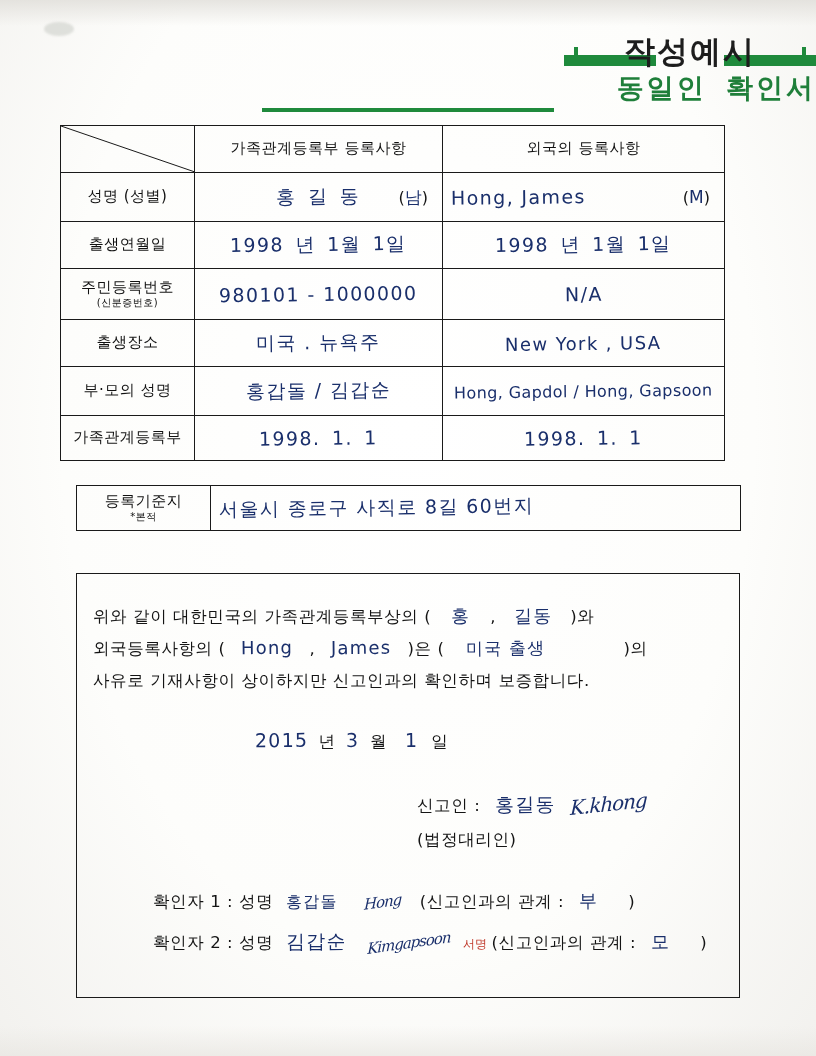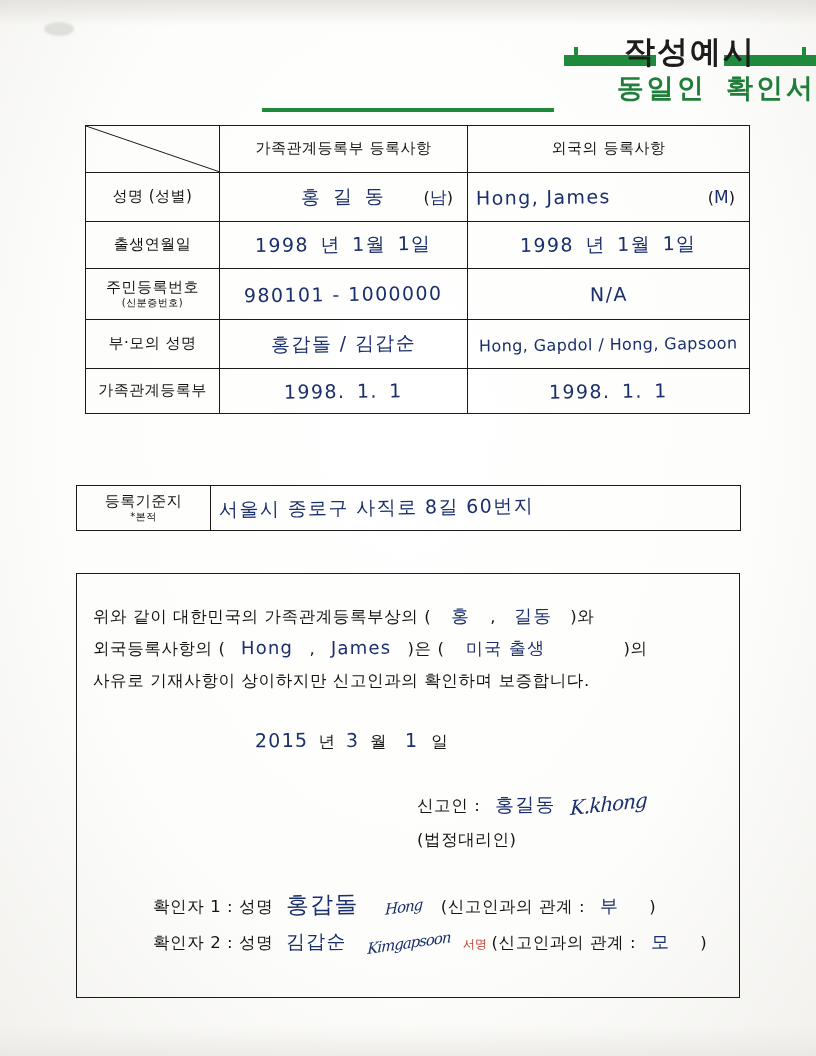--- a/index.html
+++ b/index.html
@@ -235,21 +235,21 @@
         </div>
       <div class="green-bar right">
           <span class="nick"></span>
         </div>
       <div class="stamp-title">작성예시</div>
     </div>
     <div class="subtitle">동일인 확인서</div>
     <div class="green-underline"></div>
   </div>
 
-  <table class="tbl" style="left:85px; top:125px; width:664px;padding-left:30px;">
+  <table class="tbl" style="left:60px; top:125px; width:664px;padding-left:30px;">
     <colgroup>
       <col style="width:134px">
       <col style="width:248px">
       <col style="width:282px">
     </colgroup>
     <tbody>
       <tr>
         <td class="diag" style="height:46px;">
           <svg width="134" height="46" aria-hidden="true">
               <line x1="0" y1="0" x2="134" y2="46" stroke="#1a1a1a" stroke-width="1"></line>
@@ -279,20 +279,25 @@
 
       <tr>
         <td class="lbl" style="height:50px;">
           <span>주민등록번호</span>
           <span class="sub">(신분증번호)</span>
         </td>
         <td class="hw-cell"><span class="hw lg">980101 - 1000000</span></td>
         <td class="hw-cell"><span class="hw lg">N/A</span></td>
       </tr>
 
+      <tr>
+        <td class="lbl" style="height:46px;">출생장소</td>
+        <td class="hw-cell"><span class="hw lg">미국 . 뉴욕주</span></td>
+        <td class="hw-cell"><span class="hw">New York , USA</span></td>
+      </tr>
 
       <tr>
         <td class="lbl" style="height:48px;">부·모의 성명</td>
         <td class="hw-cell"><span class="hw lg">홍갑돌 / 김갑순</span></td>
         <td class="hw-cell"><span class="hw sm" style="letter-spacing:0.4px">Hong, Gapdol / Hong, Gapsoon</span></td>
       </tr>
 
       <tr>
         <td class="lbl" style="height:44px;">가족관계등록부</td>
         <td class="hw-cell"><span class="hw lg spread">1998. 1. 1</span></td>
@@ -350,21 +355,21 @@
 
     <div style="position:absolute; left:340px; top:218px;">
       <span class="line">신고인 :</span>
       <span class="hwin" style="font-size:19px; padding:0 10px;">홍길동</span>
       <span class="sig-script">K.khong</span>
     </div>
     <div class="line" style="position:absolute; left:340px; top:255px;">(법정대리인)</div>
 
     <div style="position:absolute; left:76px; top:315px;">
       <span class="line">확인자 1 : 성명</span>
-      <span class="hwin" style="font-size:23px; padding:0 8px;">홍갑돌</span>
+      <span class="hwin" style="font-size:16px; padding:0 8px;">홍갑돌</span>
       <span class="sig-small" style="padding:0 14px;">Hong</span>
       <span class="line">(신고인과의 관계 :</span>
       <span class="hwin" style="font-size:18px; padding:0 10px;">부</span>
       <span class="line" style="padding-left:16px;">)</span>
     </div>
 
     <div style="position:absolute; left:76px; top:355px;">
       <span class="line">확인자 2 : 성명</span>
       <span class="hwin" style="font-size:19px; padding:0 8px;">김갑순</span>
       <span class="sig-small" style="padding:0 8px;">Kimgapsoon</span>

